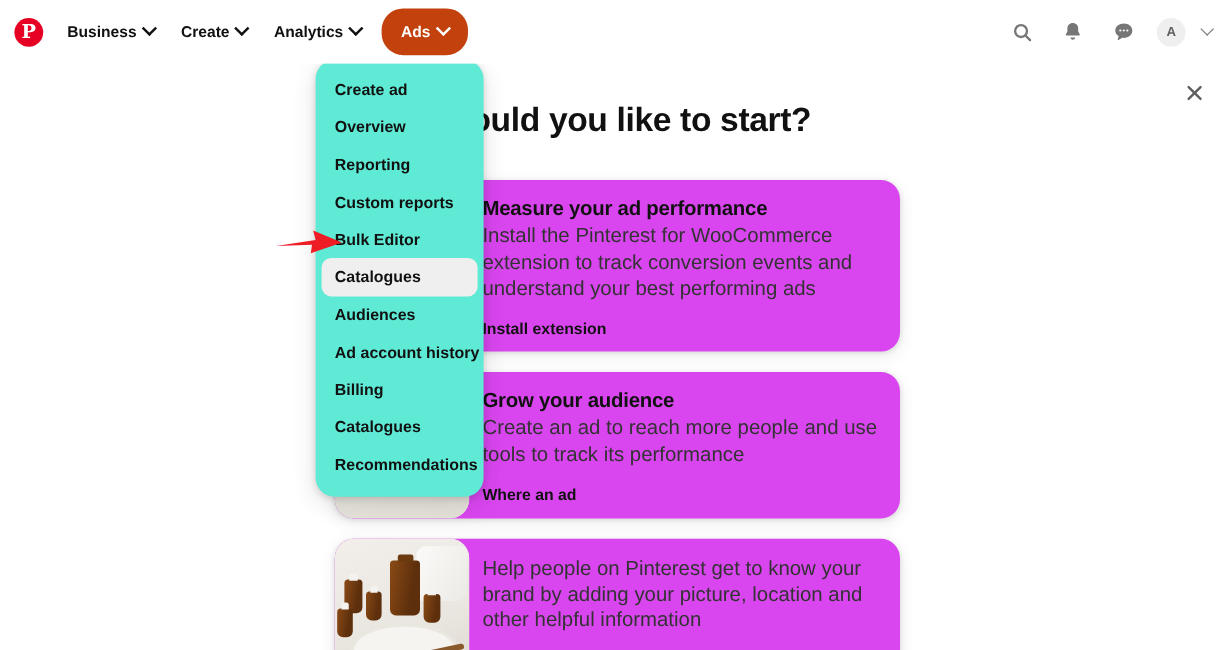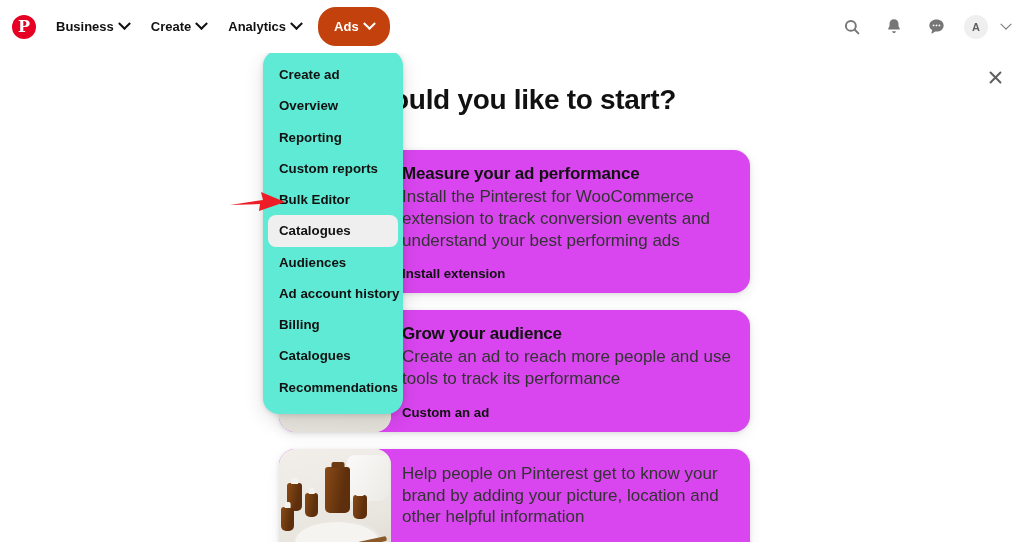--- a/index.html
+++ b/index.html
@@ -427,21 +427,21 @@
       <div class="leaf" style="left:38px;top:56px;width:21px;height:9px;transform:rotate(8deg);"></div>
       <div class="leaf" style="left:84px;top:62px;width:17px;height:8px;transform:rotate(-45deg);"></div>
       <div class="tomato" style="left:12px;top:62px;width:21px;height:21px;"></div>
       <div class="garlic" style="left:66px;top:64px;width:16px;height:14px;"></div>
       <div class="garlic" style="left:96px;top:72px;width:13px;height:11px;"></div>
       <div class="try-label">TRY US TODAY</div>
     </div>
     <div class="card-body">
       <div class="card-title">Grow your audience</div>
       <div class="card-desc">Create an ad to reach more people and use tools to track its performance</div>
-      <div class="card-cta">Custom an ad</div>
+      <div class="card-cta">Where an ad</div>
     </div>
   </div>
 
   <div class="card">
     <div class="card-thumb">
       <div class="thumb-bottles"></div>
       <div class="towel"></div>
       <div class="plate"></div>
       <div class="cinnamon"></div>
       <div class="bottle" style="left:46px;top:18px;width:25px;height:46px;"></div>

